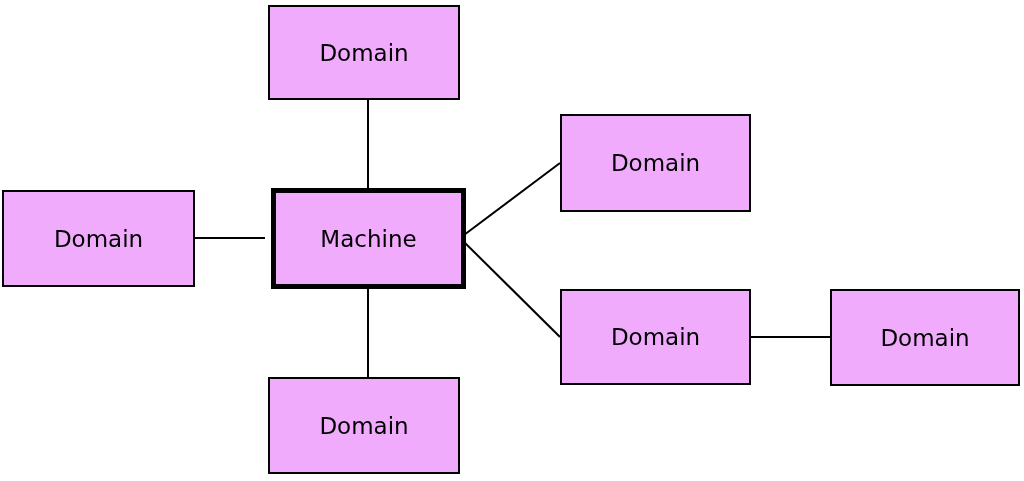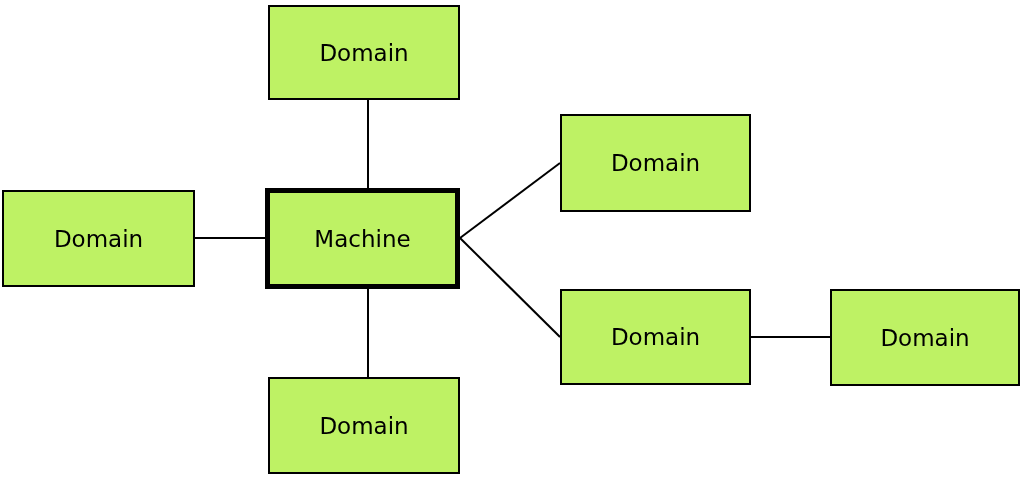--- a/index.html
+++ b/index.html
@@ -22,35 +22,35 @@
     width: 1024px;
     height: 481px;
   }
   .edges-svg line {
     stroke: #000000;
     stroke-width: 2;
   }
   .node {
     position: absolute;
     box-sizing: border-box;
-    background: #bef264;
+    background: #f0abfc;
     border: 2px solid #000000;
     display: flex;
     align-items: center;
     justify-content: center;
     font-size: 23px;
     color: #000000;
     text-align: center;
   }
   .node--machine {
     border-width: 5px;
   }
   .node--domain-top        { left: 268px; top: 5px;   width: 192px; height: 95px; }
   .node--domain-left       { left: 2px;   top: 190px; width: 193px; height: 97px; }
-  .node--machine           { left: 265px; top: 188px; width: 195px; height: 101px; }
+  .node--machine           { left: 271px; top: 188px; width: 195px; height: 101px; }
   .node--domain-right-upper{ left: 560px; top: 114px; width: 191px; height: 98px; }
   .node--domain-right-lower{ left: 560px; top: 289px; width: 191px; height: 96px; }
   .node--domain-far-right  { left: 830px; top: 289px; width: 190px; height: 97px; }
   .node--domain-bottom     { left: 268px; top: 377px; width: 192px; height: 97px; }
 </style>
 </head>
 <body>
 
 <div class="canvas">
 

